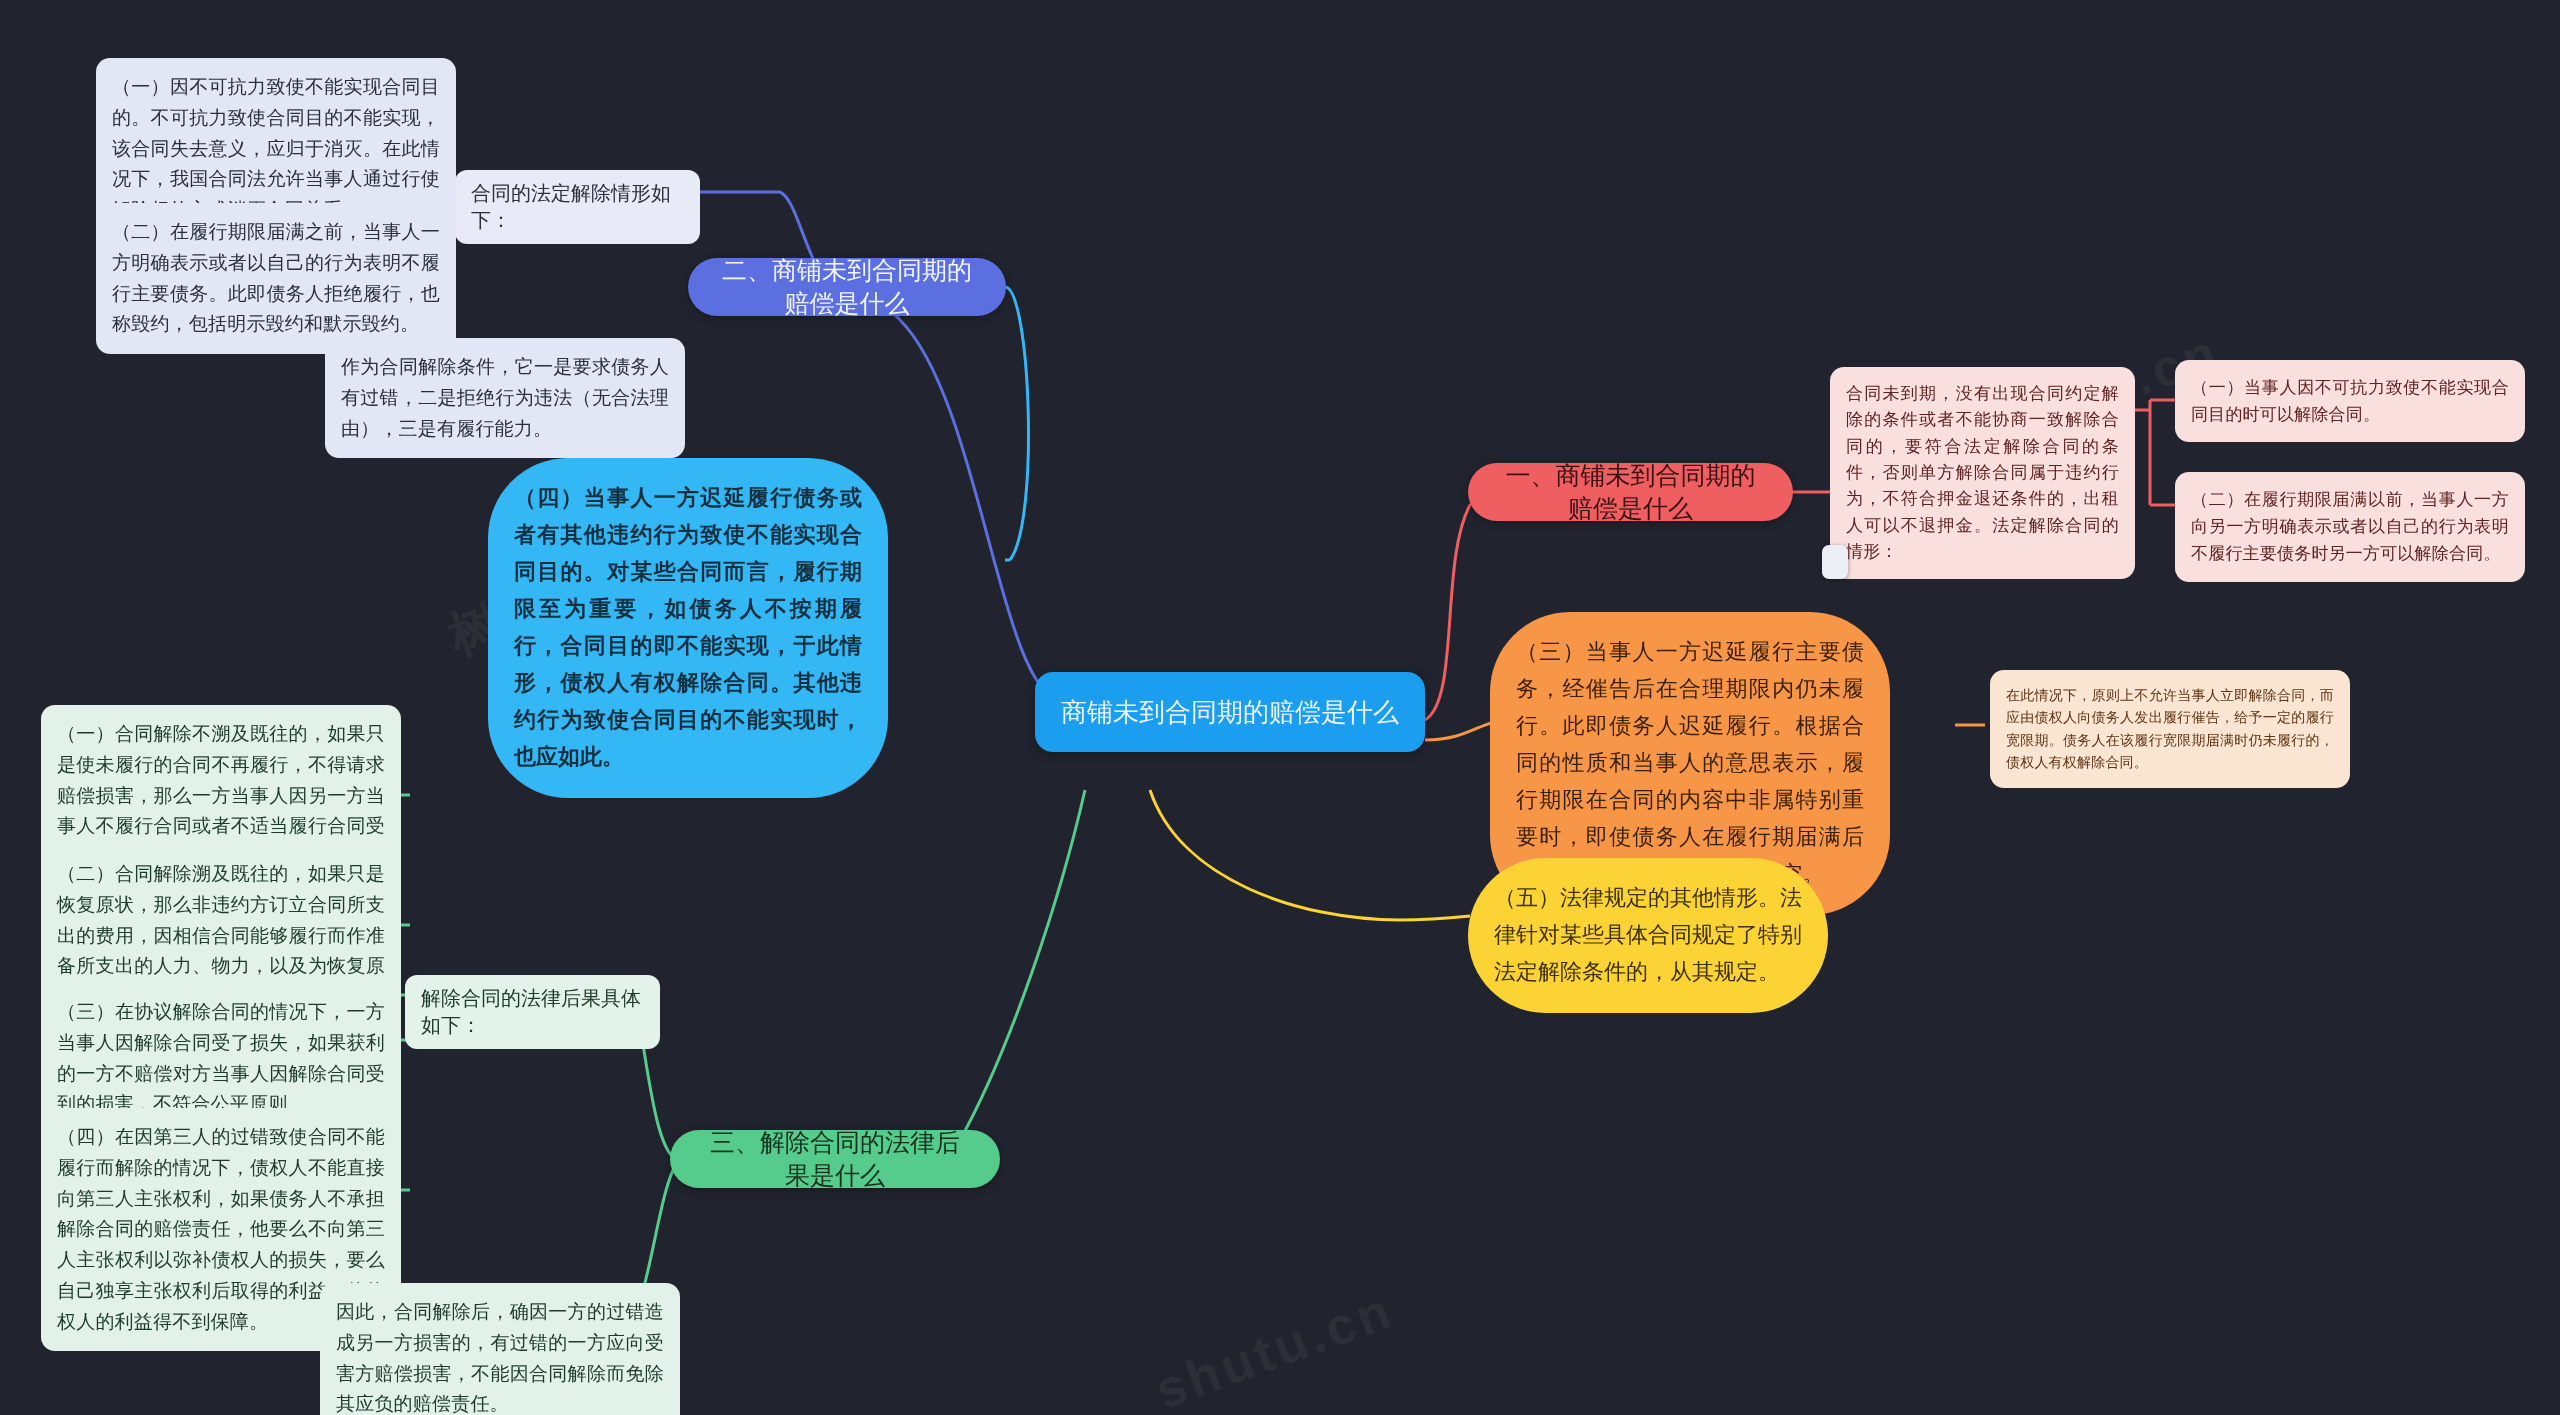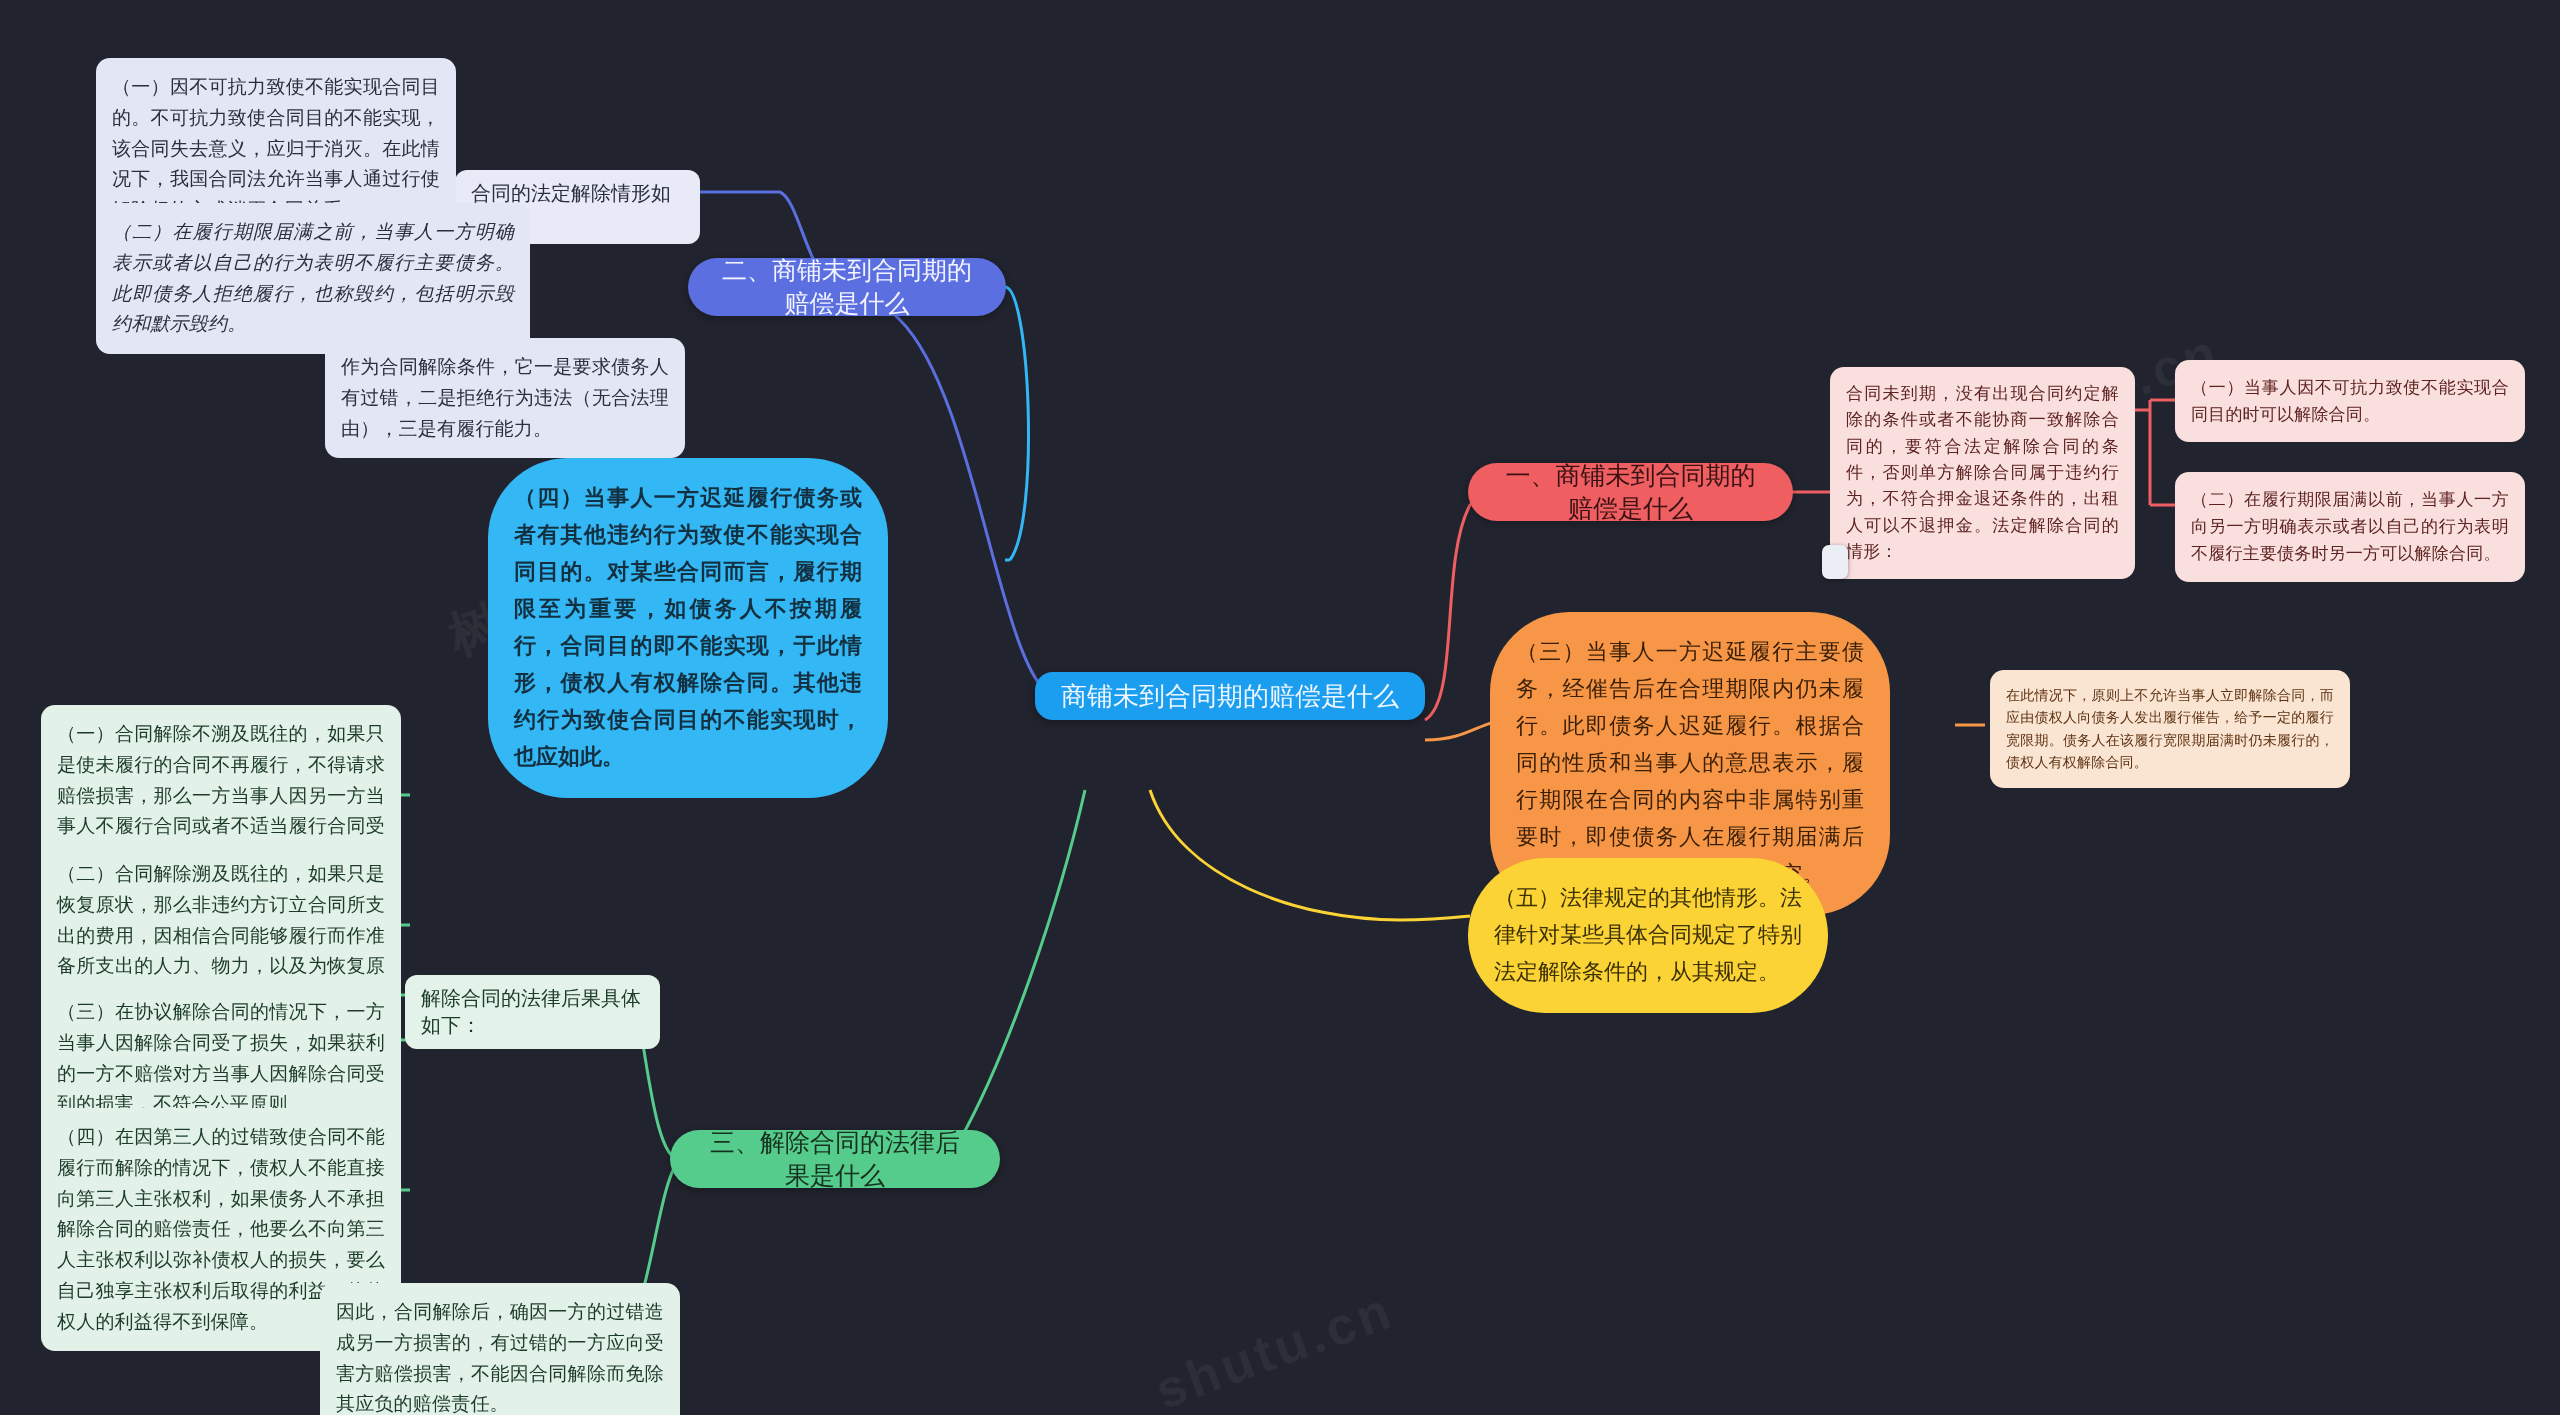--- a/index.html
+++ b/index.html
@@ -2,21 +2,21 @@
 <html><head>
 <meta charset="utf-8">
 <style>
   html,body{margin:0;padding:0;background:#21242e;}
   body{width:2560px;height:1415px;overflow:hidden;font-family:"Liberation Sans","DejaVu Sans",sans-serif;}
   #canvas{position:relative;width:2560px;height:1415px;background:#21242e;}
   svg#links{position:absolute;left:0;top:0;width:2560px;height:1415px;pointer-events:none;}
   .node{position:absolute;box-sizing:border-box;}
   .leaf{border-radius:14px;padding:14px 16px;font-size:19px;line-height:1.62;letter-spacing:.2px;text-align:justify;}
   .pill{border-radius:999px;display:flex;align-items:center;justify-content:center;text-align:center;}
-  .root{background:#1b9df0;color:#eef7ff;font-size:26px;line-height:1.55;padding:4px 26px;border-radius:18px;box-shadow:0 2px 10px rgba(0,0,0,.35);}
+  .root{background:#1b9df0;color:#eef7ff;font-size:26px;line-height:1.55;padding:20px 26px;border-radius:18px;box-shadow:0 2px 10px rgba(0,0,0,.35);}
   .branch{font-size:25px;color:#2a2e38;padding:14px 30px;box-shadow:0 2px 8px rgba(0,0,0,.3);}
   .b-blue{background:#5b6fe0;color:#f2f4ff;}
   .b-green{background:#56cc8c;color:#16311f;}
   .b-red{background:#ef5f62;color:#3a1113;}
   .cap{border-radius:12px;font-size:20px;padding:10px 16px;}
   .cap-blue{background:#e8eaf7;color:#2b2f3c;}
   .cap-green{background:#e3f3e9;color:#1d3b2a;}
   .leaf-blue{background:#e3e6f4;color:#2b2f3c;}
   .leaf-green{background:#e2f2e8;color:#1d3b2a;}
   .leaf-red{background:#f9dfde;color:#5d2321;}
@@ -82,21 +82,21 @@
   <div class="wm" style="left:1850px;top:380px;">树图 shutu.cn</div>
   <div class="wm" style="left:1150px;top:1320px;">shutu.cn</div>
 
   <div class="node root" style="left:1035px;top:672px;width:390px;text-align:center;">商铺未到合同期的赔偿是什么</div>
 
   <div class="node pill branch b-blue" style="left:688px;top:258px;width:318px;height:58px;">二、商铺未到合同期的赔偿是什么</div>
 
   <div class="node cap cap-blue" style="left:455px;top:170px;width:245px;">合同的法定解除情形如下：</div>
 
   <div class="node leaf leaf-blue" style="left:96px;top:58px;width:360px;">（一）因不可抗力致使不能实现合同目的。不可抗力致使合同目的不能实现，该合同失去意义，应归于消灭。在此情况下，我国合同法允许当事人通过行使解除权的方式消灭合同关系。</div>
-  <div class="node leaf leaf-blue" style="left:96px;top:203px;width:434px;font-style:italic;">（二）在履行期限届满之前，当事人一方明确表示或者以自己的行为表明不履行主要债务。此即债务人拒绝履行，也称毁约，包括明示毁约和默示毁约。</div>
+  <div class="node leaf leaf-blue" style="left:96px;top:203px;width:360px;">（二）在履行期限届满之前，当事人一方明确表示或者以自己的行为表明不履行主要债务。此即债务人拒绝履行，也称毁约，包括明示毁约和默示毁约。</div>
   <div class="node leaf leaf-blue" style="left:325px;top:338px;width:360px;">作为合同解除条件，它一是要求债务人有过错，二是拒绝行为违法（无合法理由），三是有履行能力。</div>
 
   <div class="node big big-blue" style="left:488px;top:458px;width:400px;font-weight:bold;">（四）当事人一方迟延履行债务或者有其他违约行为致使不能实现合同目的。对某些合同而言，履行期限至为重要，如债务人不按期履行，合同目的即不能实现，于此情形，债权人有权解除合同。其他违约行为致使合同目的不能实现时，也应如此。</div>
 
   <div class="node pill branch b-green" style="left:670px;top:1130px;width:330px;height:58px;">三、解除合同的法律后果是什么</div>
 
   <div class="node cap cap-green" style="left:405px;top:975px;width:255px;">解除合同的法律后果具体如下：</div>
 
   <div class="node leaf leaf-green" style="left:41px;top:705px;width:360px;">（一）合同解除不溯及既往的，如果只是使未履行的合同不再履行，不得请求赔偿损害，那么一方当事人因另一方当事人不履行合同或者不适当履行合同受到的损害就无法补救。</div>
   <div class="node leaf leaf-green" style="left:41px;top:845px;width:360px;">（二）合同解除溯及既往的，如果只是恢复原状，那么非违约方订立合同所支出的费用，因相信合同能够履行而作准备所支出的人力、物力，以及为恢复原状而支出的费用就得不到补偿。</div>

